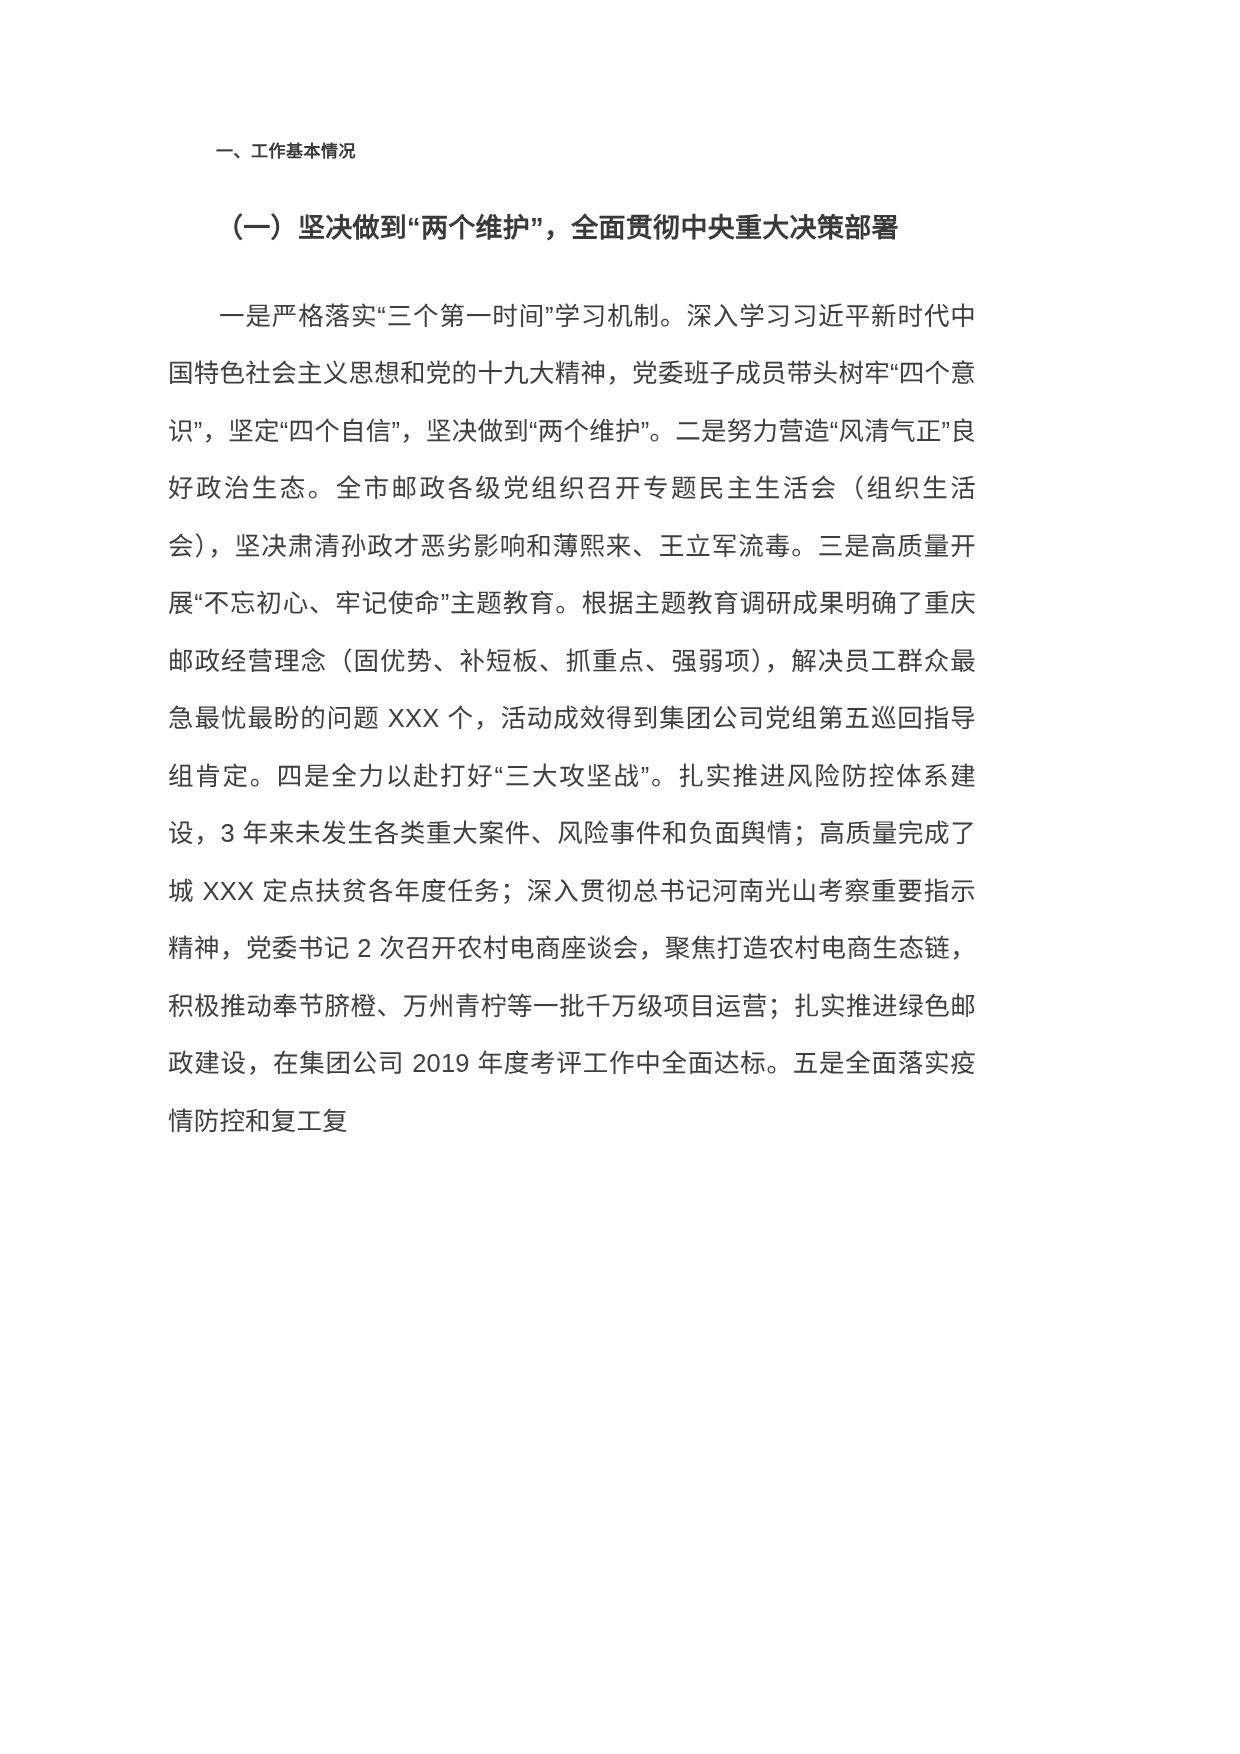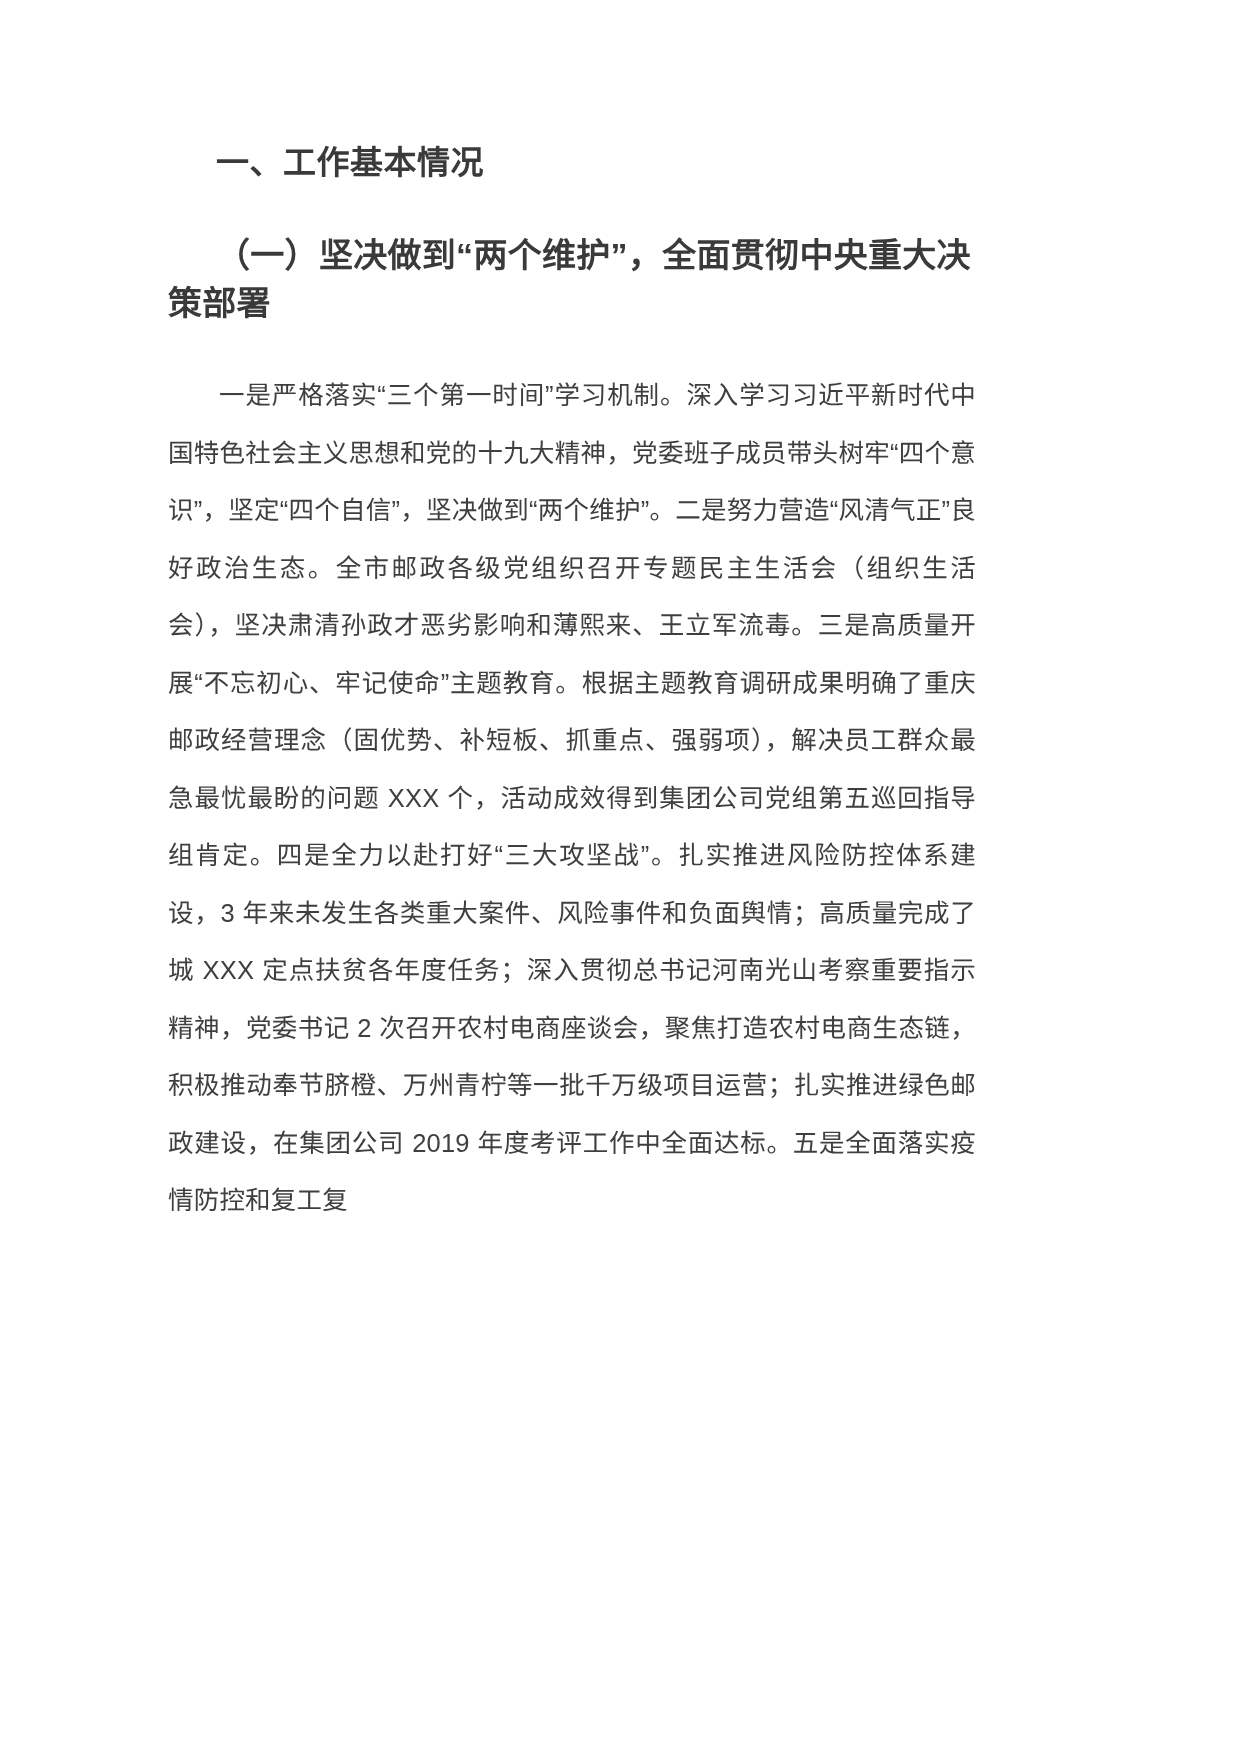--- a/index.html
+++ b/index.html
@@ -19,31 +19,31 @@
   }
   .content {
     position: absolute;
     left: 168px;
     top: 140px;
     width: 808px;
   }
   .h1 {
     font-family: "Liberation Sans", "DejaVu Sans", sans-serif;
     font-weight: 700;
-    font-size: 33px;
+    font-size: 17px;
     color: #3a3a3a;
     letter-spacing: 0.5px;
     text-indent: 48px;
     margin: 0 0 46px 0;
     line-height: 1.4;
   }
   .h2 {
     font-family: "Liberation Sans", "DejaVu Sans", sans-serif;
     font-weight: 700;
-    font-size: 34px;
+    font-size: 27px;
     color: #3a3a3a;
     letter-spacing: 0.3px;
     text-indent: 48px;
     margin: 44px 0 40px 0;
     line-height: 1.4;
   }
   p.body {
     font-family: "Liberation Sans", "DejaVu Sans", sans-serif;
     font-weight: 400;
     font-size: 25.5px;

